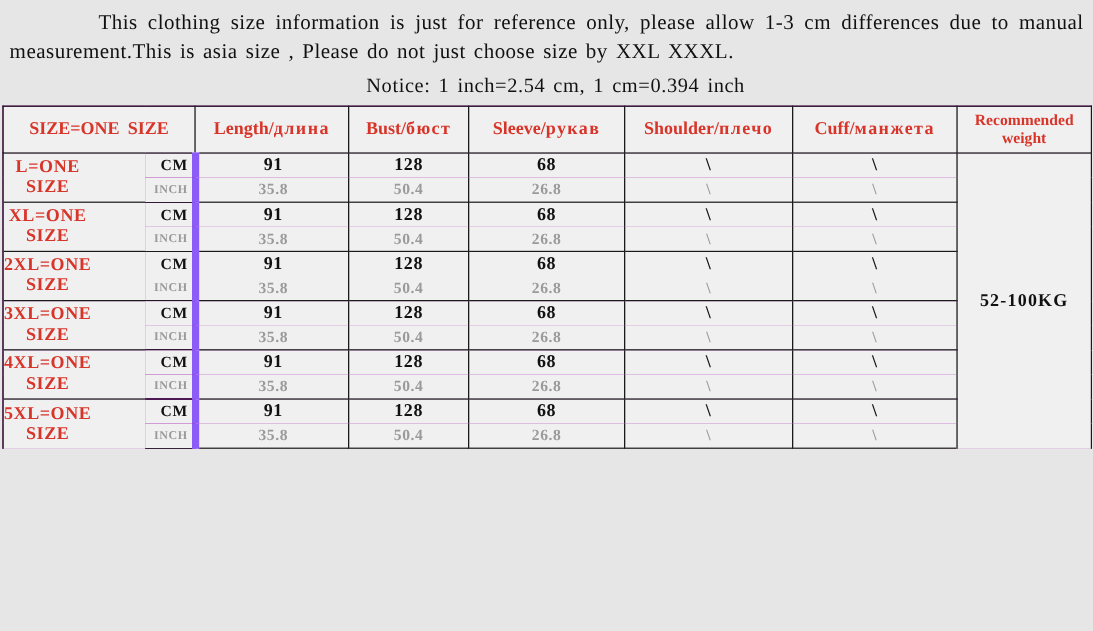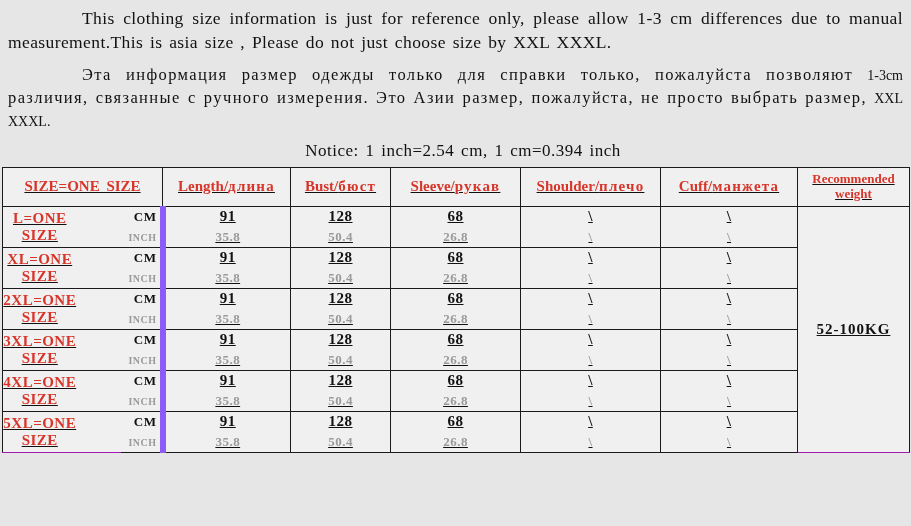--- a/index.html
+++ b/index.html
@@ -63,21 +63,20 @@
     padding-left: 15px;
   }
 
   
   .size-table {
     width: 907px;
     margin: 0 2px;
     border-collapse: collapse;
     background: #a21caf;
     table-layout: fixed;
-    text-decoration: underline;
   }
   .size-table th,
   .size-table td {
     border: 1px solid #1a1a1a;
     padding: 0;
     text-align: center;
     vertical-align: middle;
     background: #f0f0f0;
   }
   .size-table thead th {
@@ -183,21 +182,20 @@
   }
   .footer .f2 .tight { letter-spacing: 0px; font-size: 14px; }
 </style>
 </head>
 <body>
 
 <div class="page">
 
   <div class="intro">
     <p class="en">This clothing size information is just for reference only, please allow 1-3 cm differences due to manual measurement.This is asia size , Please do not just choose size by XXL XXXL.</p>
-    <p class="ru"><span>Эта информация размер одежды только для справки только, пожалуйста позволяют </span><span class="tight">1-3cm</span><span> различия, связанные с ручного измерения. Это Азии размер, пожалуйста, не просто выбрать размер, </span><span class="tight">XXL XXXL.</span></p>
   </div>
 
   <div class="notice">Notice: 1 inch=2.54 cm, 1 cm=0.394 inch</div>
 
   <table class="size-table">
     <colgroup>
       <col style="width:118px">
       <col style="width:42px">
       <col style="width:128px">
       <col style="width:100px">

